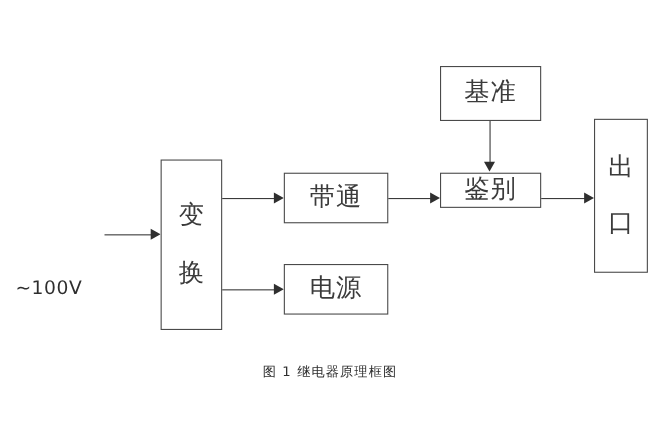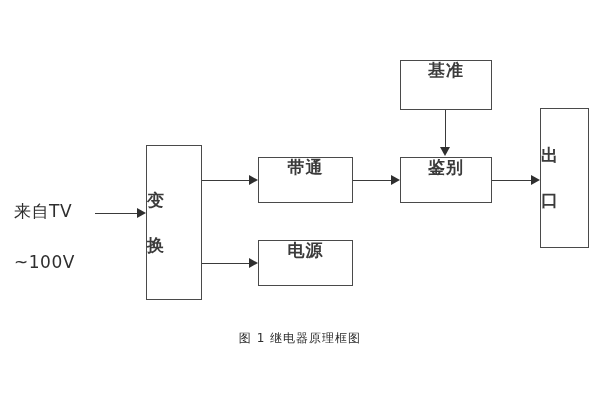--- a/index.html
+++ b/index.html
@@ -18,27 +18,26 @@
     width: 600px;
     height: 400px;
     background: #ffffff;
   }
   .node {
     position: absolute;
     box-sizing: border-box;
     border: 1.5px solid #4a4a4a;
     background: #ffffff;
     display: flex;
-    align-items: flex-start;
+    align-items: center;
     justify-content: center;
     color: #3b3b3b;
-    font-size: 17px;
+    font-size: 23px;
     letter-spacing: 1px;
     line-height: 1.1;
-    font-weight: bold;
   }
   .node.vertical {
     flex-direction: column;
     justify-content: center;
     letter-spacing: 0;
   }
   .node.vertical .glyph {
     display: block;
   }
   .node.vertical .glyph.top {
@@ -88,21 +87,20 @@
     color: #2e2e2e;
     font-size: 12px;
     letter-spacing: 1px;
   }
 </style>
 </head>
 <body>
 
 <div id="diagram-root">
 
-  <div class="source-label" style="left:14px; top:200px;">来自TV</div>
   <div class="source-label" style="left:14px; top:252px;">~100V</div>
 
   <div class="hline" style="left:95px; top:213px; width:48px;"></div>
   <div class="arrowhead-right" style="left:137px; top:208px;"></div>
 
   <div class="node vertical" style="left:146px; top:145px; width:56px; height:155px;">
     <span class="glyph top node-label">变</span>
     <span class="glyph node-label">换</span>
   </div>
 
@@ -123,21 +121,21 @@
   <div class="hline" style="left:353px; top:180px; width:43px;"></div>
   <div class="arrowhead-right" style="left:391px; top:175px;"></div>
 
   <div class="node" style="left:400px; top:60px; width:92px; height:50px;">
     <span class="node-label">基准</span>
   </div>
 
   <div class="vline" style="left:445px; top:110px; height:39px;"></div>
   <div class="arrowhead-down" style="left:440px; top:147px;"></div>
 
-  <div class="node" style="left:400px; top:157px; width:92px; height:46px;">
+  <div class="node" style="left:400px; top:157px; width:92px; height:32px;">
     <span class="node-label">鉴别</span>
   </div>
 
   <div class="hline" style="left:492px; top:180px; width:44px;"></div>
   <div class="arrowhead-right" style="left:531px; top:175px;"></div>
 
   <div class="node vertical" style="left:540px; top:108px; width:49px; height:140px;">
     <span class="glyph top node-label">出</span>
     <span class="glyph node-label">口</span>
   </div>

